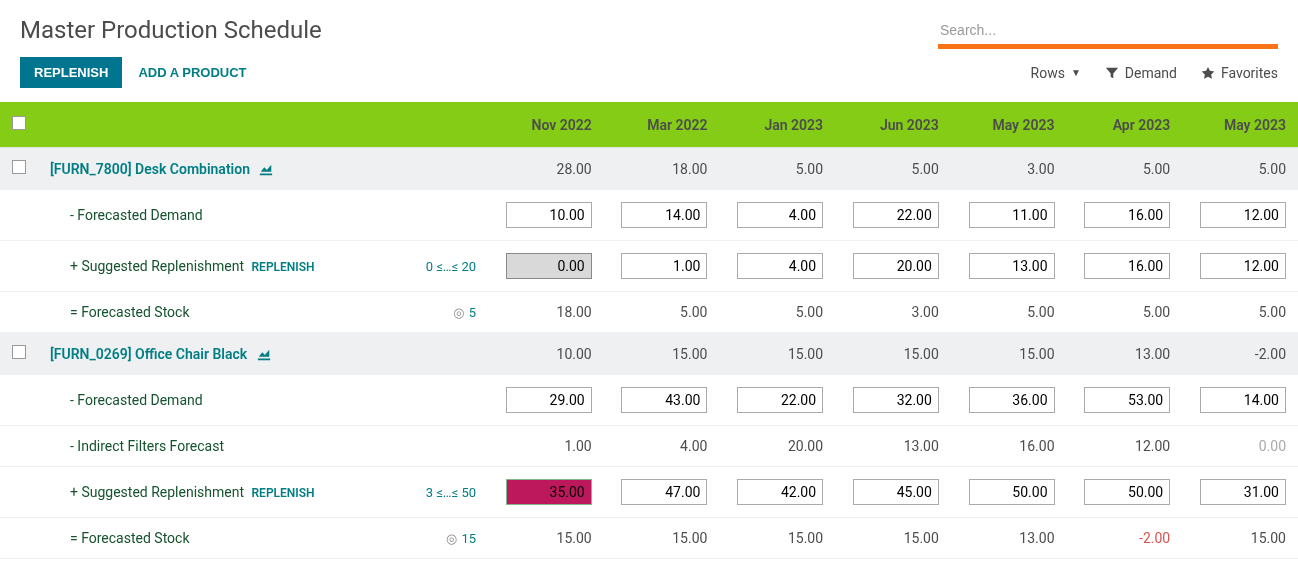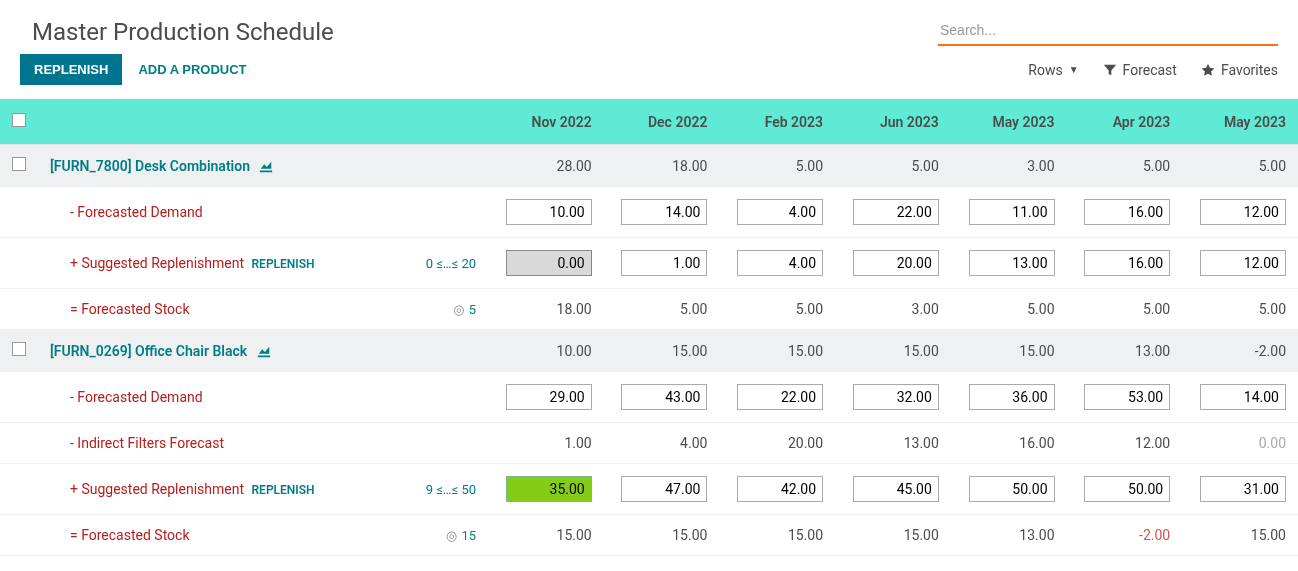--- a/index.html
+++ b/index.html
@@ -1,54 +1,54 @@
 <!DOCTYPE html>
 <html><head>
 <meta charset="utf-8">
 <style>
 * { box-sizing: border-box; margin: 0; padding: 0; }
 body { font-family: -apple-system, BlinkMacSystemFont, "Segoe UI", Roboto, sans-serif; font-size: 14px; color: #4c4c4c; background: #fff; }
 
-.header { display: flex; justify-content: space-between; align-items: flex-end; padding: 16px 20px 8px; margin-left: 12px; }
+.header { display: flex; justify-content: space-between; align-items: flex-start; padding: 16px 20px 8px; }
 .title { font-size: 24px; font-weight: 400; color: #4c4c4c; }
 .search-wrap { width: 340px; }
-.search-input { width: 100%; border: none; border-bottom: 2px solid #f97316; padding: 6px 2px; font-size: 14px; outline: none; }
+.search-input { width: 100%; border: none; border-bottom: 5px solid #f97316; padding: 6px 2px; font-size: 14px; outline: none; }
 .search-input::placeholder { color: #999; }
 
 .toolbar { display: flex; justify-content: space-between; align-items: center; padding: 0 20px 14px; }
 .left-actions { display: flex; gap: 16px; align-items: center; }
 .btn-primary { background: #00758f; color: #fff; border: none; padding: 8px 14px; font-weight: 600; font-size: 13px; cursor: pointer; }
 .btn-secondary { background: none; border: none; color: #017e84; font-weight: 600; font-size: 13px; cursor: pointer; }
 .right-actions { display: flex; gap: 24px; align-items: center; color: #4c4c4c; font-size: 14px; }
 .filter-item { display: flex; align-items: center; gap: 6px; cursor: pointer; }
 .caret-down { font-size: 10px; }
 
 .grid { display: table; width: 100%; border-collapse: collapse; }
-.grid-header { display: table-row; background: #5eead4; }
+.grid-header { display: table-row; background: #84cc16; }
 .grid-header-cell { display: table-cell; text-align: right; padding: 14px 12px; font-weight: 600; font-size: 14px; color: #4c4c4c; border-bottom: 1px solid #dee2e6; }
 .grid-header-cell.check-col { width: 30px; text-align: left; padding-left: 12px; }
 .grid-header-cell.label-col { width: 350px; text-align: left; }
 .grid-header-cell.hint-col { width: 100px; }
 
 .grid-row { display: table-row; }
 .grid-cell { display: table-cell; text-align: right; padding: 12px 12px; border-bottom: 1px solid #eef0f2; font-size: 14px; vertical-align: middle; }
 .grid-cell.check-col { text-align: left; padding-left: 12px; vertical-align: middle; }
 .grid-cell.label-col { text-align: left; }
 .grid-cell.hint-col { text-align: right; color: #017e84; font-size: 13px; }
 
 .product-row .grid-cell { background: #eef0f2; font-weight: 400; }
 .product-link { color: #017e84; font-weight: 600; text-decoration: none; cursor: pointer; }
 .chart-icon { margin-left: 6px; color: #017e84; }
 
-.sub-label { padding-left: 20px; color: #b91c1c; }
+.sub-label { padding-left: 20px; color: #14532d; }
 .replenish-inline { color: #017e84; font-weight: 600; font-size: 12px; margin-left: 4px; cursor: pointer; }
 
 .input-cell input { width: 86px; text-align: right; padding: 4px 6px; border: 1px solid #aaa; font-size: 14px; font-family: inherit; }
 .input-cell input.grey-bg { background: #d9d9d9; border-color: #888; }
-.input-cell input.green-bg { background: #84cc16; border-color: #7fb88c; }
+.input-cell input.green-bg { background: #be185d; border-color: #7fb88c; }
 
 .checkbox { width: 14px; height: 14px; border: 1px solid #999; display: inline-block; background: #fff; cursor: pointer; }
 .negative { color: #d9534f; }
 .muted { color: #aaa; }
 .target-icon { color: #888; margin-right: 4px; }
 
 svg.icon { width: 14px; height: 14px; fill: currentColor; vertical-align: -2px; }
 </style>
 </head>
 <body>
@@ -67,41 +67,41 @@
   </div>
   <div class="right-actions">
     <div class="filter-item">
       <span>Rows</span>
       <span class="caret-down">▼</span>
     </div>
     <div class="filter-item">
       <svg class="icon" viewBox="0 0 16 16">
           <path d="M1 2h14l-5.5 6.5V14l-3-1.5V8.5z"></path>
         </svg>
-      <span>Forecast</span>
+      <span>Demand</span>
     </div>
     <div class="filter-item">
       <svg class="icon" viewBox="0 0 16 16">
           <path d="M8 1l2.2 4.5 5 .7-3.6 3.5.9 5L8 12.3 3.5 14.7l.9-5L.8 6.2l5-.7z"></path>
         </svg>
       <span>Favorites</span>
     </div>
   </div>
 </div>
 
 <div class="grid">
   <div class="grid-header">
     <div class="grid-header-cell check-col">
       <span class="checkbox"></span>
     </div>
     <div class="grid-header-cell label-col"></div>
     <div class="grid-header-cell hint-col"></div>
     <div class="grid-header-cell">Nov 2022</div>
-    <div class="grid-header-cell">Dec 2022</div>
-    <div class="grid-header-cell">Feb 2023</div>
+    <div class="grid-header-cell">Mar 2022</div>
+    <div class="grid-header-cell">Jan 2023</div>
     <div class="grid-header-cell">Jun 2023</div>
     <div class="grid-header-cell">May 2023</div>
     <div class="grid-header-cell">Apr 2023</div>
     <div class="grid-header-cell">May 2023</div>
   </div>
 
   <div class="grid-row product-row">
     <div class="grid-cell check-col"><span class="checkbox"></span></div>
     <div class="grid-cell label-col">
       <a class="product-link">[FURN_7800] Desk Combination</a>
@@ -210,21 +210,21 @@
     <div class="grid-cell">12.00</div>
     <div class="grid-cell muted">0.00</div>
   </div>
 
   <div class="grid-row">
     <div class="grid-cell check-col"></div>
     <div class="grid-cell label-col">
       <span class="sub-label">+ Suggested Replenishment</span>
       <span class="replenish-inline">REPLENISH</span>
     </div>
-    <div class="grid-cell hint-col">9 ≤…≤ 50</div>
+    <div class="grid-cell hint-col">3 ≤…≤ 50</div>
     <div class="grid-cell input-cell"><input class="green-bg" value="35.00" style=""></div>
     <div class="grid-cell input-cell"><input value="47.00" style=""></div>
     <div class="grid-cell input-cell"><input value="42.00" style=""></div>
     <div class="grid-cell input-cell"><input value="45.00" style=""></div>
     <div class="grid-cell input-cell"><input value="50.00" style=""></div>
     <div class="grid-cell input-cell"><input value="50.00" style=""></div>
     <div class="grid-cell input-cell"><input value="31.00" style=""></div>
   </div>
 
   <div class="grid-row">

